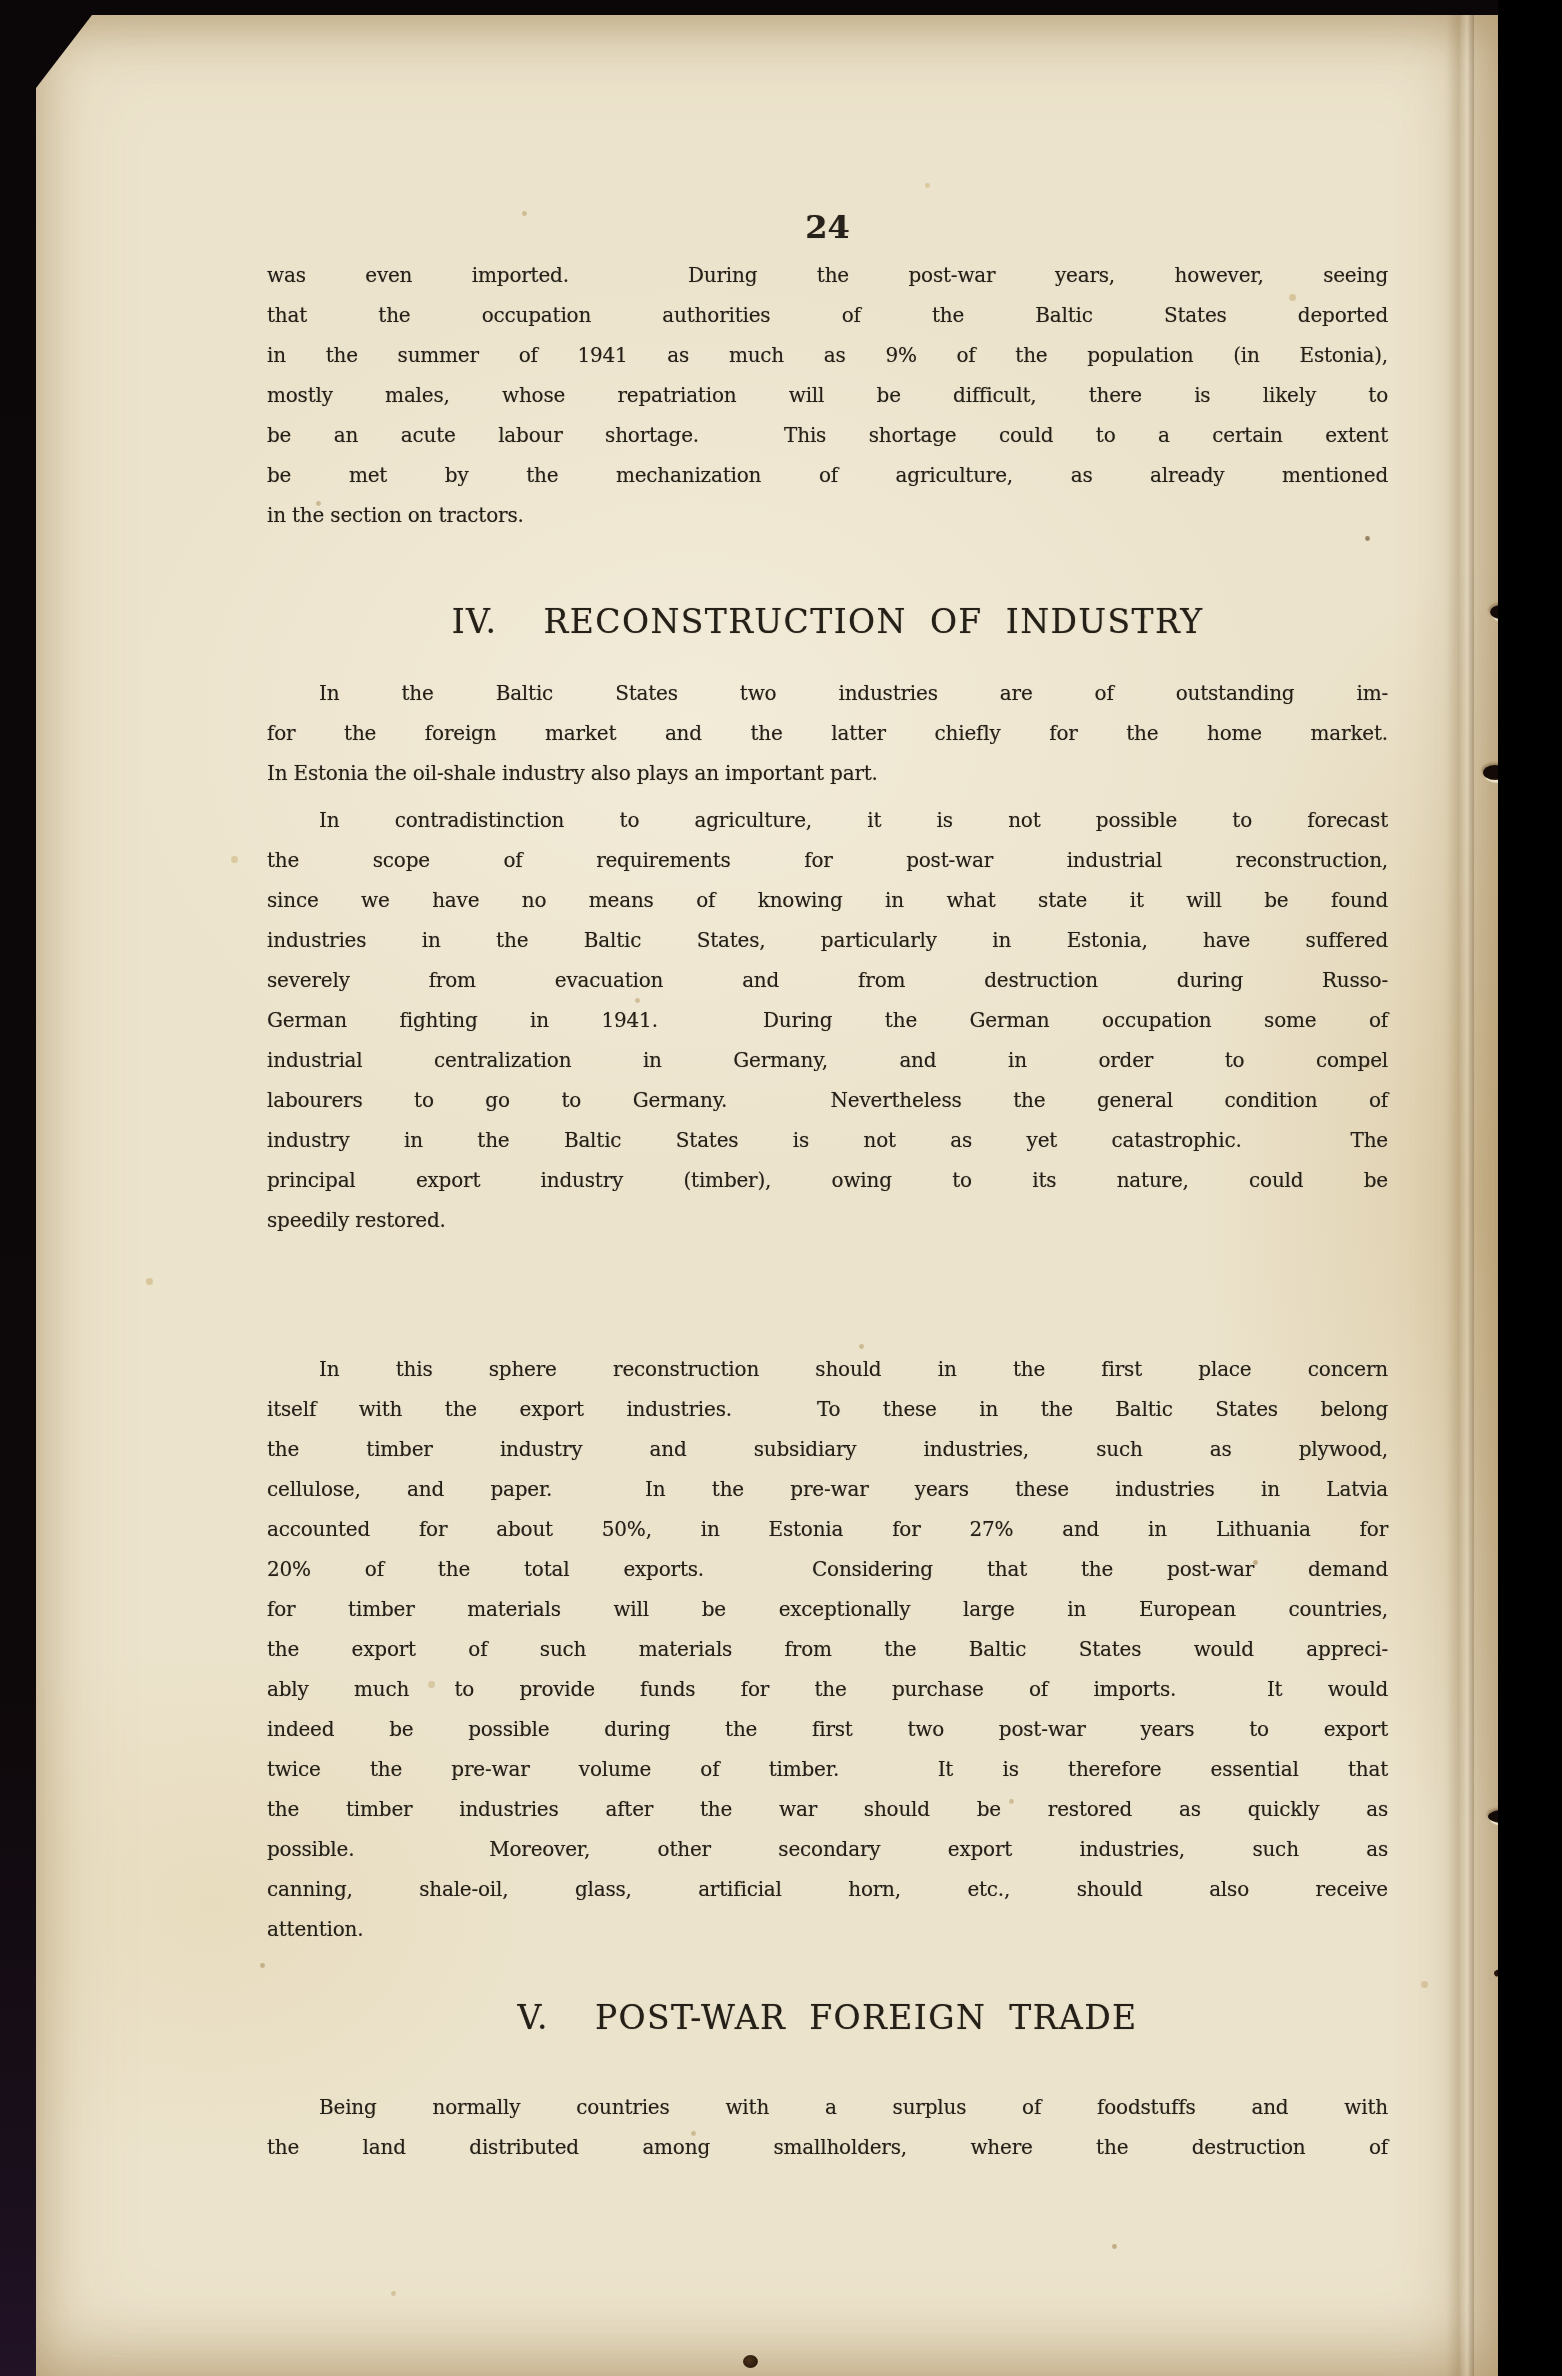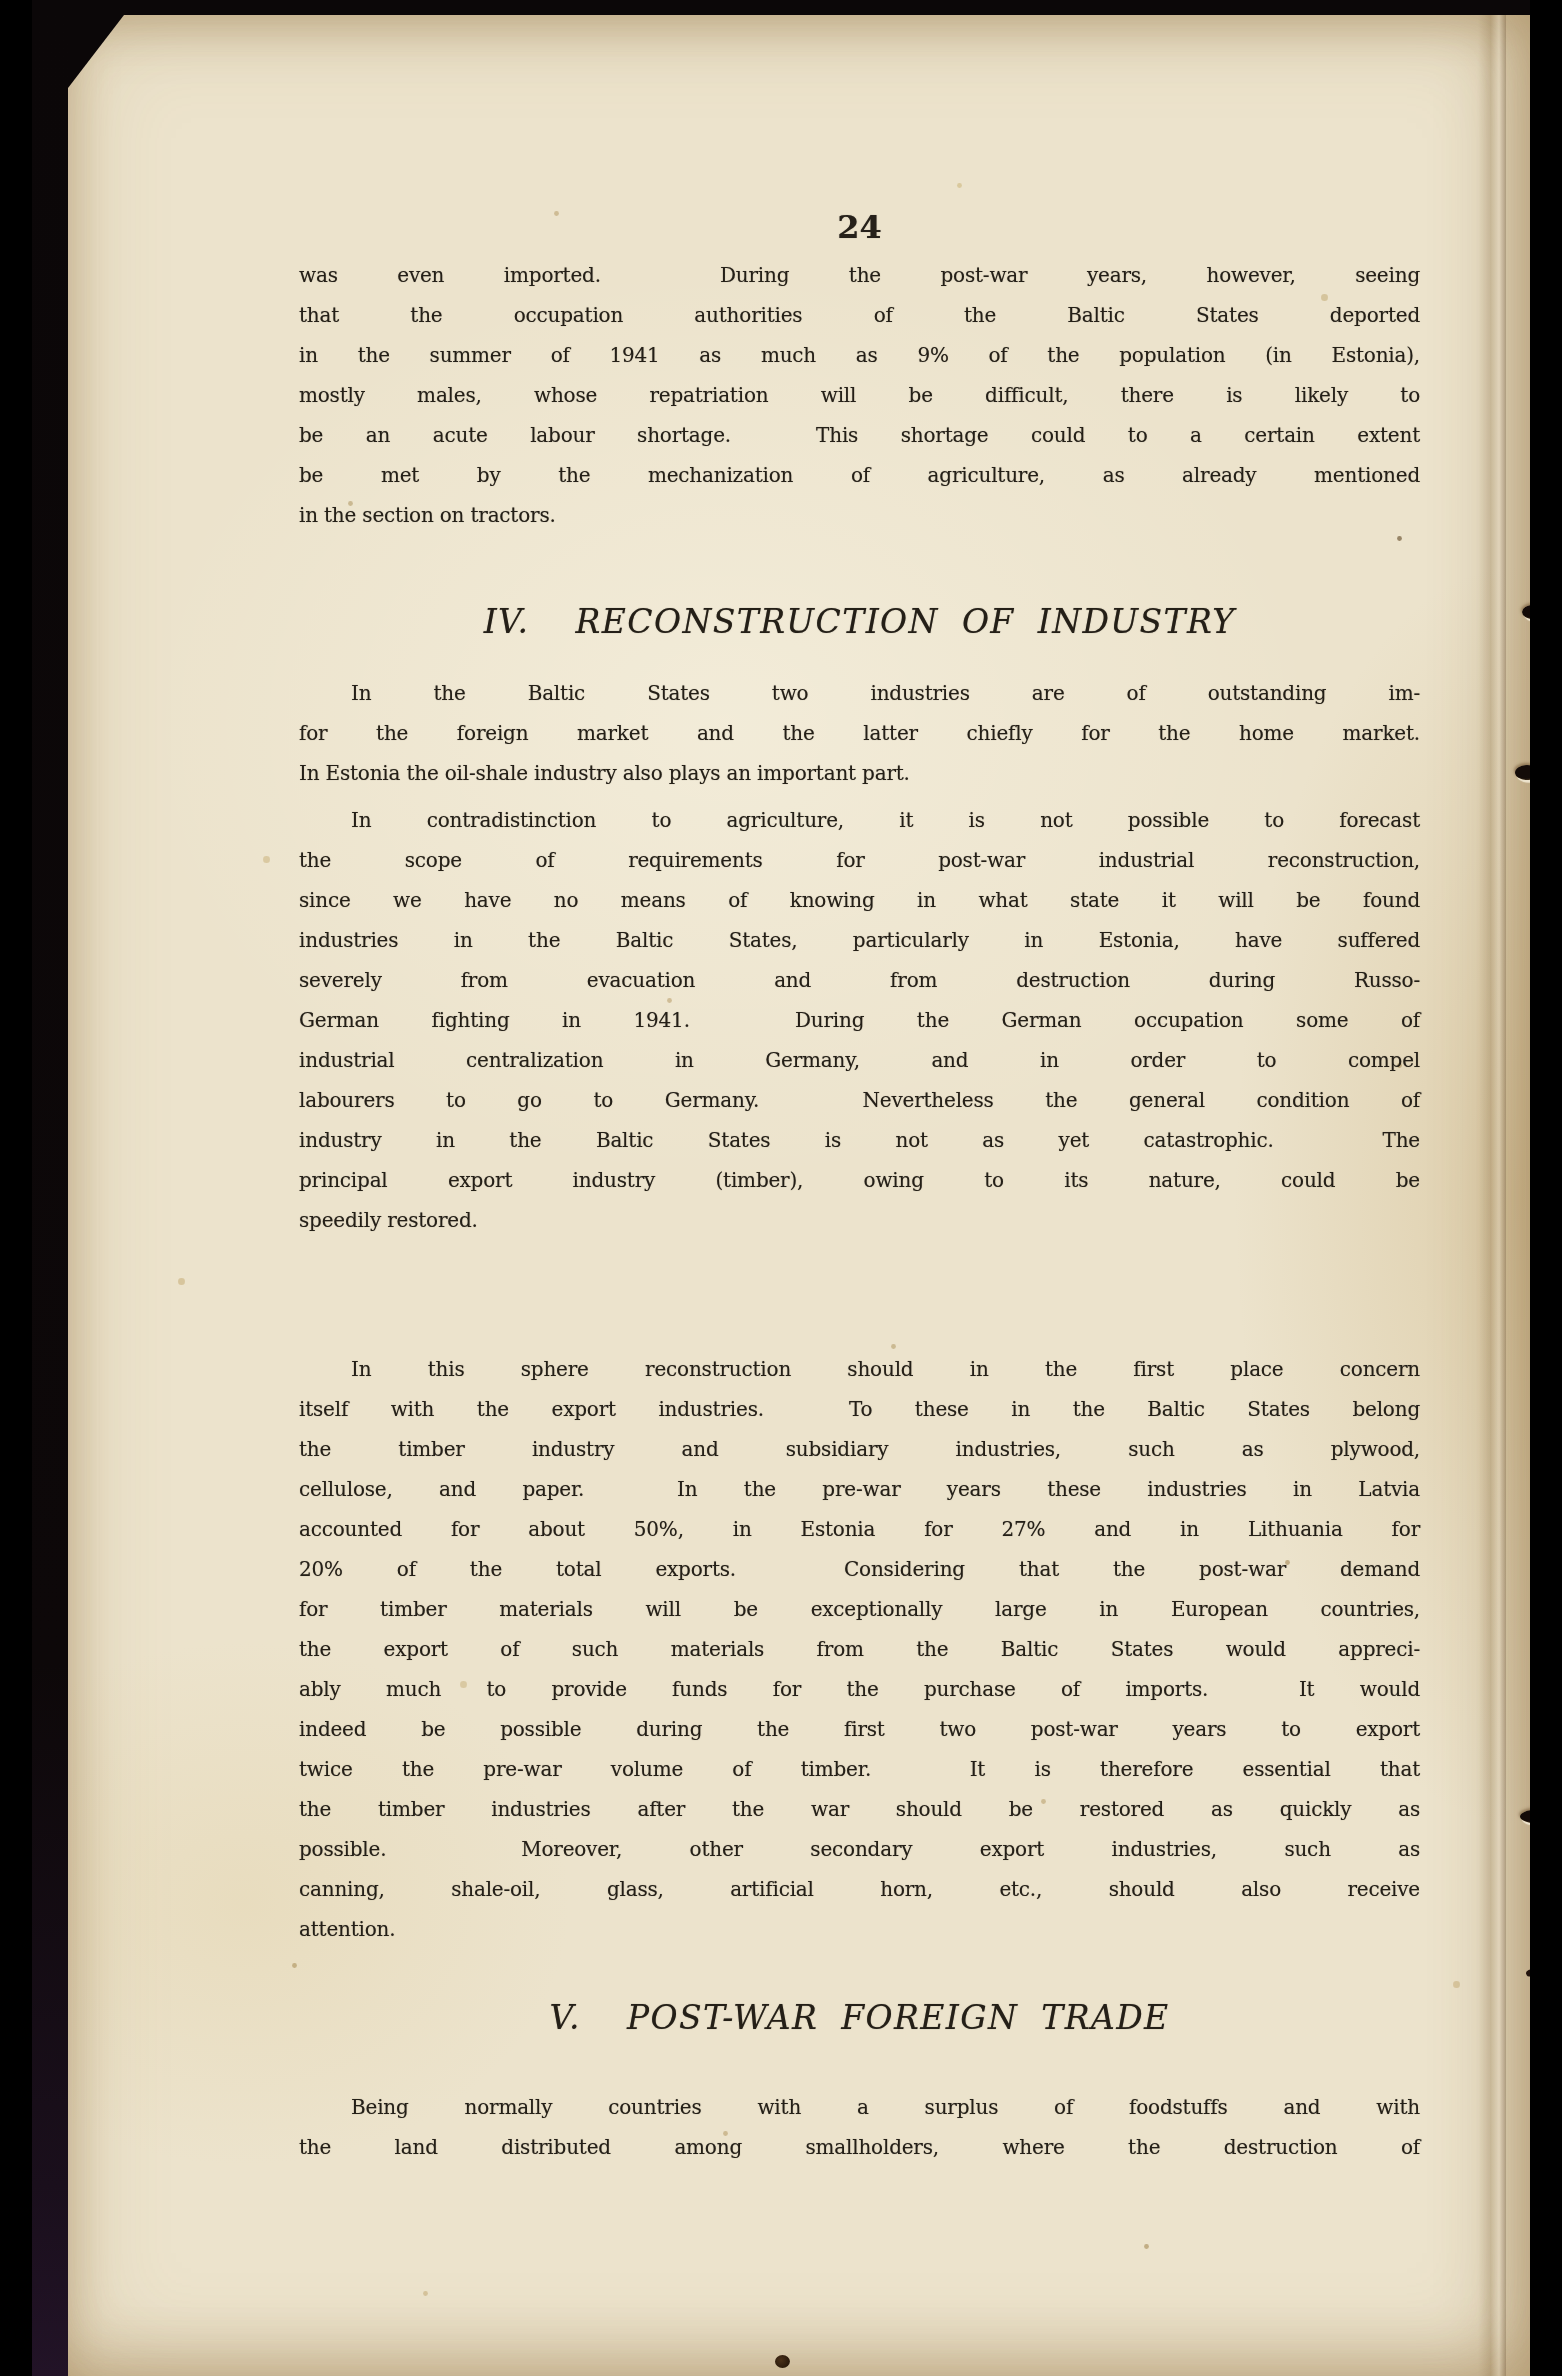--- a/index.html
+++ b/index.html
@@ -2,21 +2,20 @@
 <html style="font-size:15px"><head>
 <meta charset="utf-8">
 <style>
   html,body{margin:0;padding:0;background:#000;}
   .scan{
     position:relative;
     width:1498px;height:2376px;
     background:linear-gradient(180deg,#0b0708 0%,#0d0809 70%,#1a0f1c 92%,#221327 100%);
     overflow:hidden;
     font-family:"DejaVu Serif","Liberation Serif",serif;
-    margin-left:32px;
   }
   .paper{
     position:absolute;left:36px;top:15px;right:0;bottom:0;
     background:
       radial-gradient(ellipse 843px 656px at 45% 30%, rgba(255,252,240,0.35), rgba(255,252,240,0) 70%),
       radial-gradient(ellipse 468px 375px at 12% 80%, rgba(220,200,150,0.25), rgba(220,200,150,0) 70%),
       radial-gradient(ellipse 375px 843px at 99% 50%, rgba(190,160,100,0.30), rgba(190,160,100,0) 75%),
       #ece3cc;
     box-shadow:
       inset 0 0 103px rgba(150,112,48,0.22),
@@ -63,21 +62,20 @@
   .pagenum{
     position:absolute;left:231px;top:193px;width:1121px;
     text-align:center;font-size:32px;font-weight:bold;color:#26211a;
     text-shadow:0 0 0.9px rgba(38,33,26,0.5);
   }
   .block{position:absolute;left:0;width:1121px;}
   .heading{
     text-align:center;font-size:33px;letter-spacing:1.4px;word-spacing:11.2px;
     color:#241f17;white-space:pre-wrap;
     text-shadow:0 0 0.9px rgba(38,33,26,0.55);
-    font-style:italic;
   }
   .line{
     font-size:20px;line-height:40px;letter-spacing:-0.2px;
     text-align:justify;text-align-last:justify;white-space:pre-wrap;
     text-shadow:0 0 0.9px rgba(38,33,26,0.45);
   }
   .line.indent{text-indent:52px;}
   .line.last{text-align-last:left;}
   .hole{
     position:absolute;border-radius:50%;

